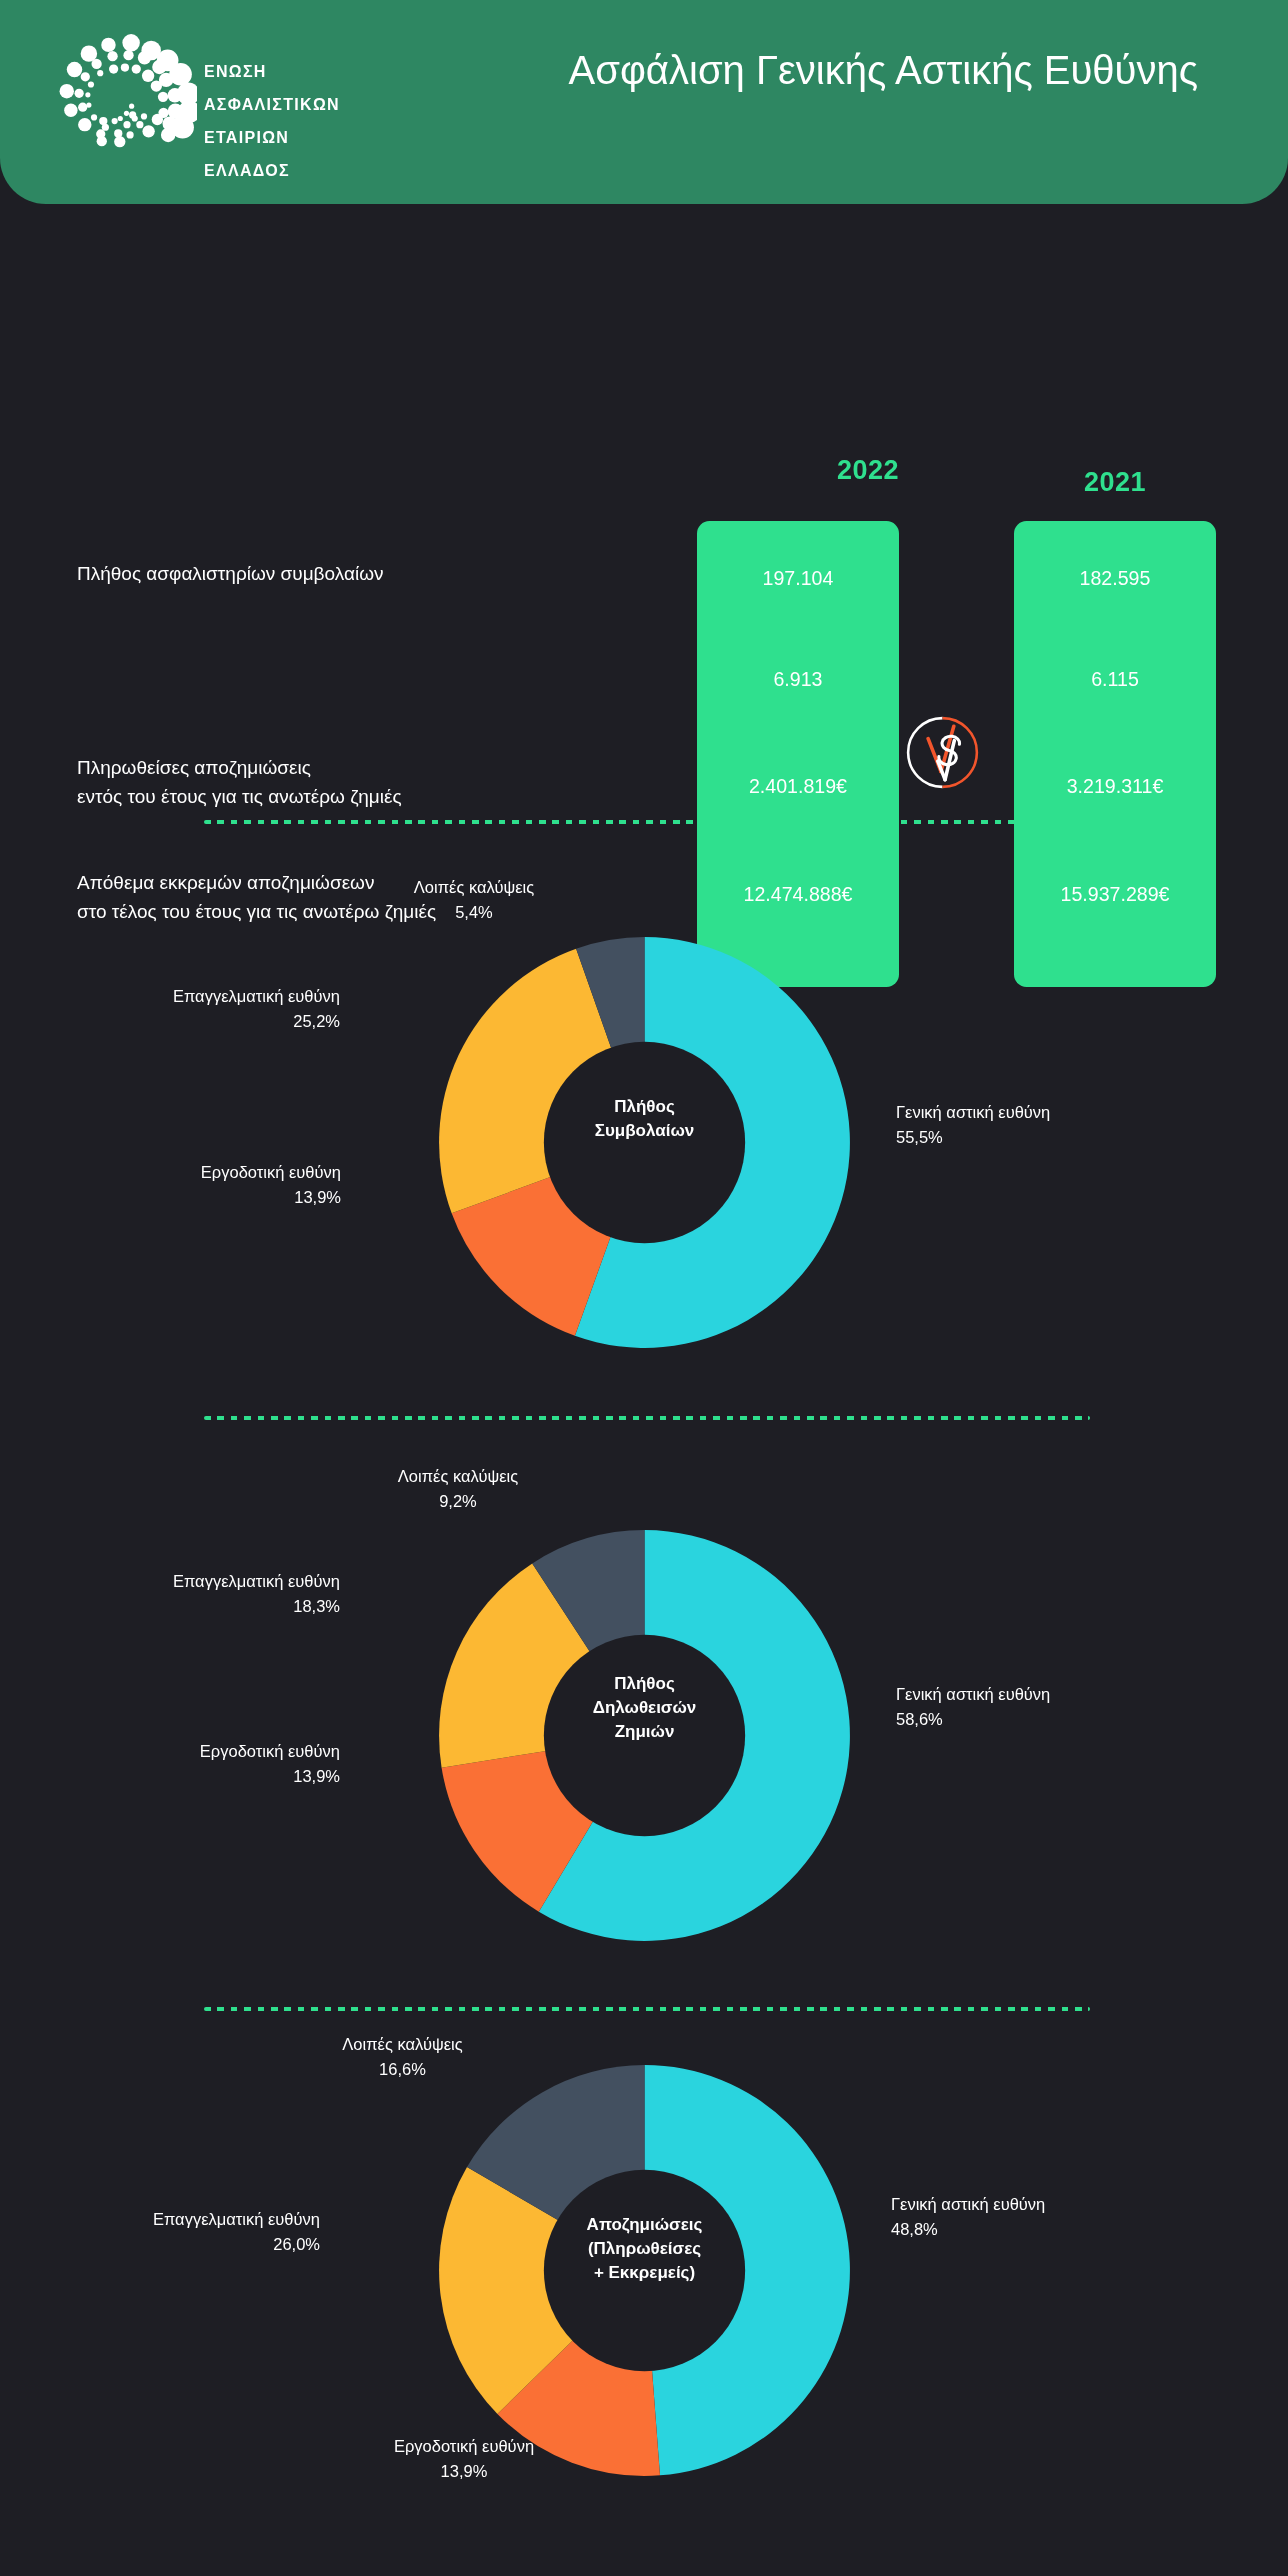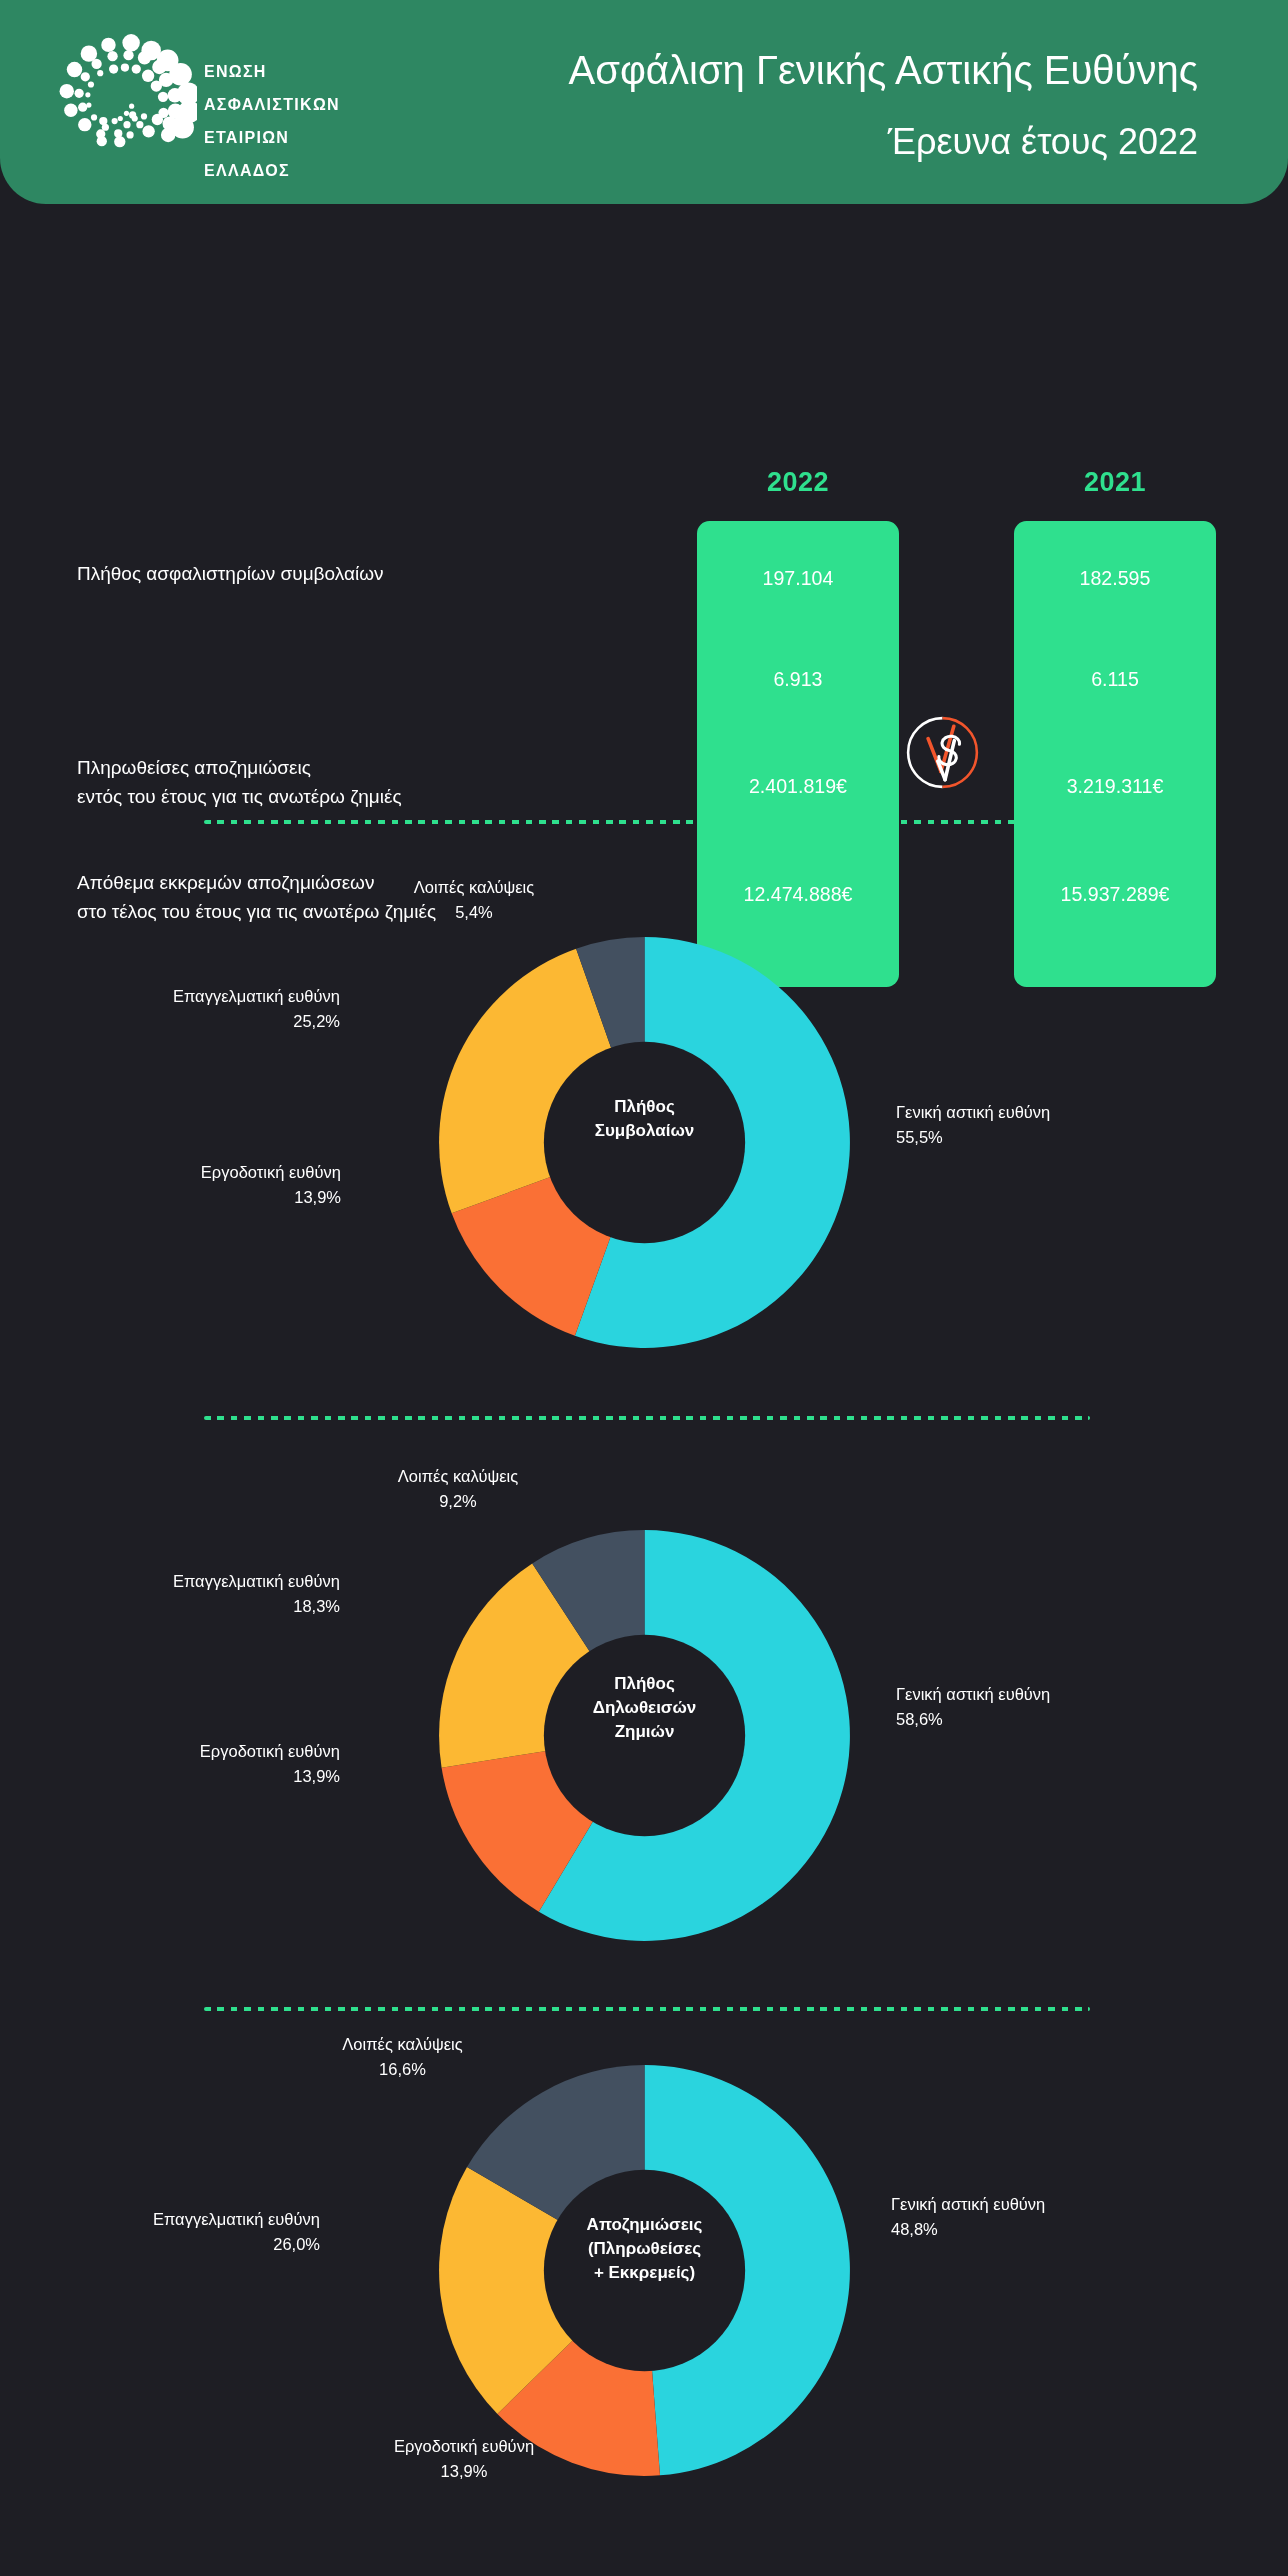--- a/index.html
+++ b/index.html
@@ -36,21 +36,21 @@
   }
   .header-titles .t1 { color: #ffffff; font-size: 40px; font-weight: 400; line-height: 1.18; white-space: nowrap; }
   .header-titles .t2 { color: #ffffff; font-size: 36px; font-weight: 400; line-height: 1.18; margin-top: 27px; white-space: nowrap; }
 
   
   .cmp { position: absolute; left: 0; top: 204px; width: 1288px; height: 608px; }
   .cmp-year {
     position: absolute; color: #2fe08e; font-size: 27px; font-weight: 700;
     letter-spacing: 0.5px; text-align: center; width: 202px;
   }
-  .cmp-year.y1 { left: 697px; top: 263px; }
+  .cmp-year.y1 { left: 697px; top: 251px; text-align: right; }
   .cmp-year.y2 { left: 1014px; top: 263px; }
   .cmp-bar {
     position: absolute; top: 317px; width: 202px; height: 466px;
     background: #2fe08e; border-radius: 12.4px;
   }
   .cmp-bar.b1 { left: 697px; }
   .cmp-bar.b2 { left: 1014px; }
   .cmp-rowlabel {
     position: absolute; left: 77px; width: 592px;
     color: #ffffff; font-size: 19px; line-height: 1.55; font-weight: 400;
@@ -195,21 +195,20 @@
       </svg>
       <div class="logo-words">
         <span>ΕΝΩΣΗ</span>
         <span>ΑΣΦΑΛΙΣΤΙΚΩΝ</span>
         <span>ΕΤΑΙΡΙΩΝ</span>
         <span>ΕΛΛΑΔΟΣ</span>
       </div>
     </div>
     <div class="header-titles">
       <div class="t1">Ασφάλιση Γενικής Αστικής Ευθύνης</div>
-      <div class="t2">Έρευνα έτους 2022</div>
     </div>
   </div>
 
   <div class="cmp">
     <div class="cmp-year y1">2022</div>
     <div class="cmp-year y2">2021</div>
 
     <div class="cmp-bar b1"></div>
     <div class="cmp-bar b2"></div>
 

